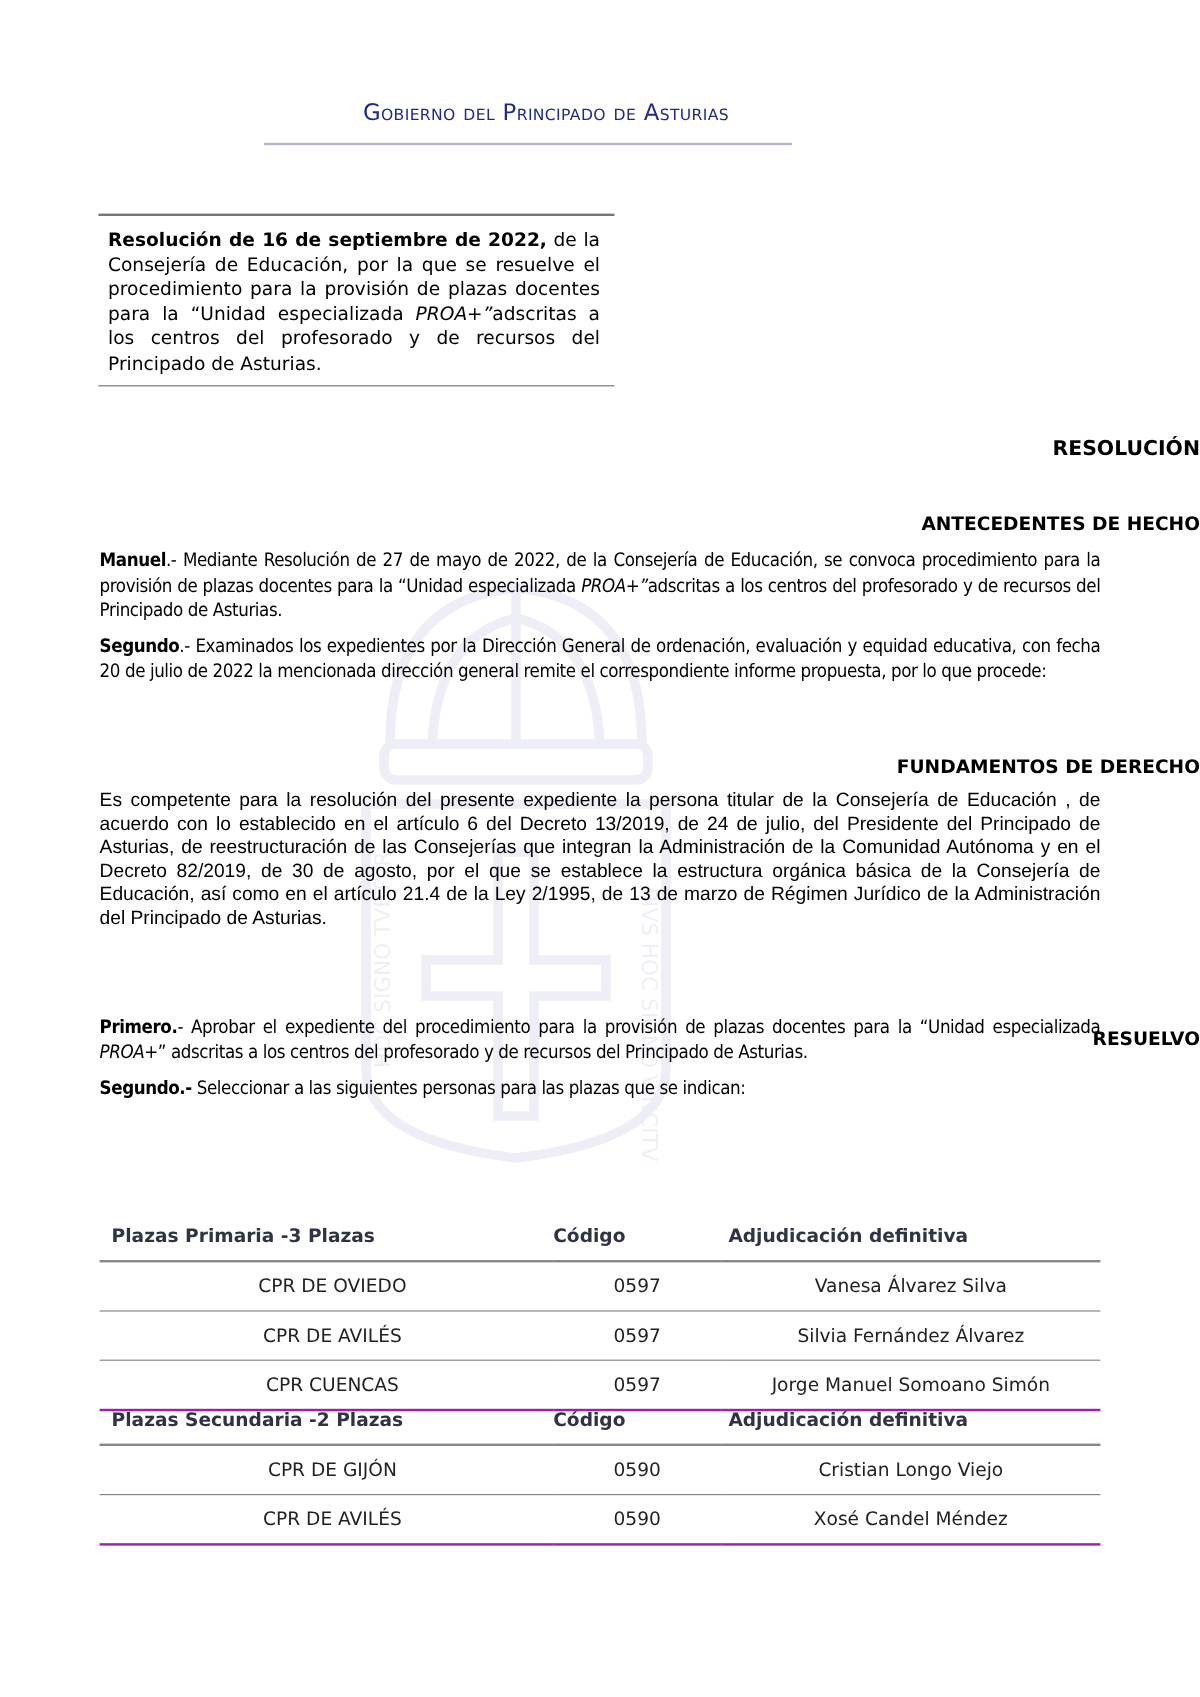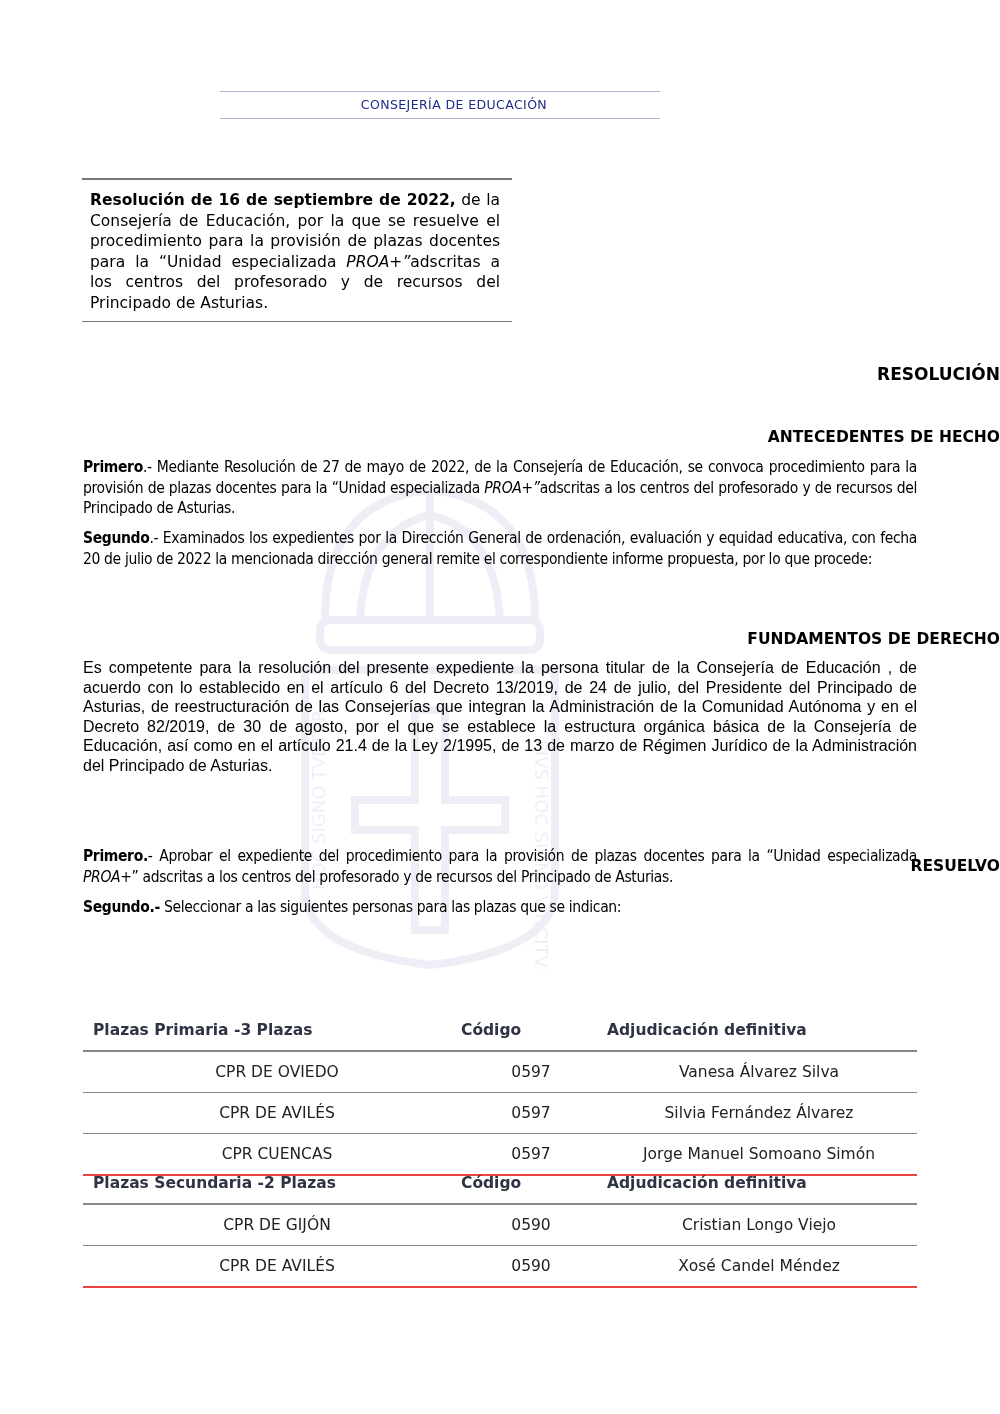--- a/index.html
+++ b/index.html
@@ -20,21 +20,21 @@
     .h1 { top: 364px; font-size: 17px; }
     .h2 { font-size: 15.5px; }
 
     .para { position: absolute; left: 83px; width: 834px; font-size: 15.5px; line-height: 20.5px; text-align: justify; font-family: "DejaVu Sans Condensed", "DejaVu Sans", sans-serif; letter-spacing: -0.35px; }
     .para b { font-weight: bold; }
     .para.liberation { font-family: "Liberation Sans", sans-serif; font-size: 16px; letter-spacing: 0; line-height: 19.6px; }
 
     .tbl { position: absolute; left: 83px; width: 834px; border-collapse: collapse; font-size: 15.5px; }
     .tbl th { text-align: left; color: #2e3444; font-weight: bold; height: 40px; padding: 0; border-bottom: 2px solid #888; }
     .tbl td { color: #222; height: 40px; padding: 0; border-bottom: 1px solid #888; text-align: center; }
-    .tbl tr:last-child td { border-bottom: 2px solid #ef4444; }
+    .tbl tr:last-child td { border-bottom: 2px solid #a21caf; }
     .c1 { width: 368px; padding-left: 10px !important; }
     .c2 { width: 140px; }
     .c3 { }
     .tbl th.c3 { padding-left: 6px !important; }
   </style>
 </head>
 <body>
 
 <svg class="watermark" viewBox="0 0 290 500" xmlns="http://www.w3.org/2000/svg">
   <g fill="none" stroke="#1f2a8a" stroke-width="8">
@@ -46,34 +46,34 @@
 
     <path d="M20 200 L270 200 L270 420 Q270 480 145 495 Q20 480 20 420 Z"></path>
 
     <path d="M130 240 L160 240 L160 330 L220 330 L220 360 L160 360 L160 460 L130 460 L130 360 L70 360 L70 330 L130 330 Z"></path>
     <text x="40" y="420" font-size="18" fill="#1f2a8a" stroke="none" transform="rotate(-90 40 420)">HOC SIGNO TVETVR</text>
     <text x="250" y="270" font-size="18" fill="#1f2a8a" stroke="none" transform="rotate(90 250 270)">PIVS HOC SIGNO VINCITVR</text>
   </g>
 </svg>
 
 <div class="header">
+  <div class="gov-title">Gobierno del Principado de Asturias</div>
   <div class="hdr-line top"></div>
-  <div class="consejeria">CONSEJERÍA DE EDUCACIÓN</div>
   <div class="hdr-line"></div>
 </div>
 
 <div class="summary">
   <b>Resolución de 16 de septiembre de 2022,</b><span> de la Consejería de Educación, por la que se resuelve el procedimiento para la provisión de plazas docentes para la “Unidad especializada </span><i>PROA+”</i><span>adscritas a los centros del profesorado y de recursos del Principado de Asturias.</span>
 </div>
 
 <div class="h-title h1">RESOLUCIÓN</div>
 
 <div class="h-title h2" style="top:428px;">ANTECEDENTES DE HECHO</div>
 <div class="para" style="top:457px;">
-  <b>Primero</b><span>.- </span><span>Mediante Resolución de 27 de mayo de 2022, de la Consejería de Educación, se convoca procedimiento para la provisión de plazas docentes para la “Unidad especializada </span><i>PROA+”</i><span>adscritas a los centros del profesorado y de recursos del Principado de Asturias.</span>
+  <b>Manuel</b><span>.- </span><span>Mediante Resolución de 27 de mayo de 2022, de la Consejería de Educación, se convoca procedimiento para la provisión de plazas docentes para la “Unidad especializada </span><i>PROA+”</i><span>adscritas a los centros del profesorado y de recursos del Principado de Asturias.</span>
 </div>
 <div class="para" style="top:528px;">
   <b>Segundo</b><span>.- </span><span>Examinados los expedientes por la Dirección General de ordenación, evaluación y equidad educativa, con fecha 20 de julio de 2022  la mencionada dirección general remite el correspondiente informe propuesta, por lo que procede:</span>
 </div>
 
 <div class="h-title h2" style="top:630px;">FUNDAMENTOS DE DERECHO</div>
 <div class="para liberation" style="top:658px;">Es competente para la resolución del presente expediente la persona titular de la Consejería de Educación , de acuerdo con lo establecido en el artículo 6 del Decreto 13/2019, de 24 de julio, del Presidente del Principado de Asturias, de reestructuración de las Consejerías que integran la Administración de la Comunidad Autónoma y en el Decreto 82/2019, de 30 de agosto, por el que se establece la estructura orgánica básica de la Consejería de Educación, así como en el artículo 21.4 de la Ley 2/1995, de 13 de marzo de Régimen Jurídico de la Administración del Principado de Asturias.</div>
 
 <div class="h-title h2" style="top:857px;">RESUELVO</div>
 <div class="para" style="top:846px;">

